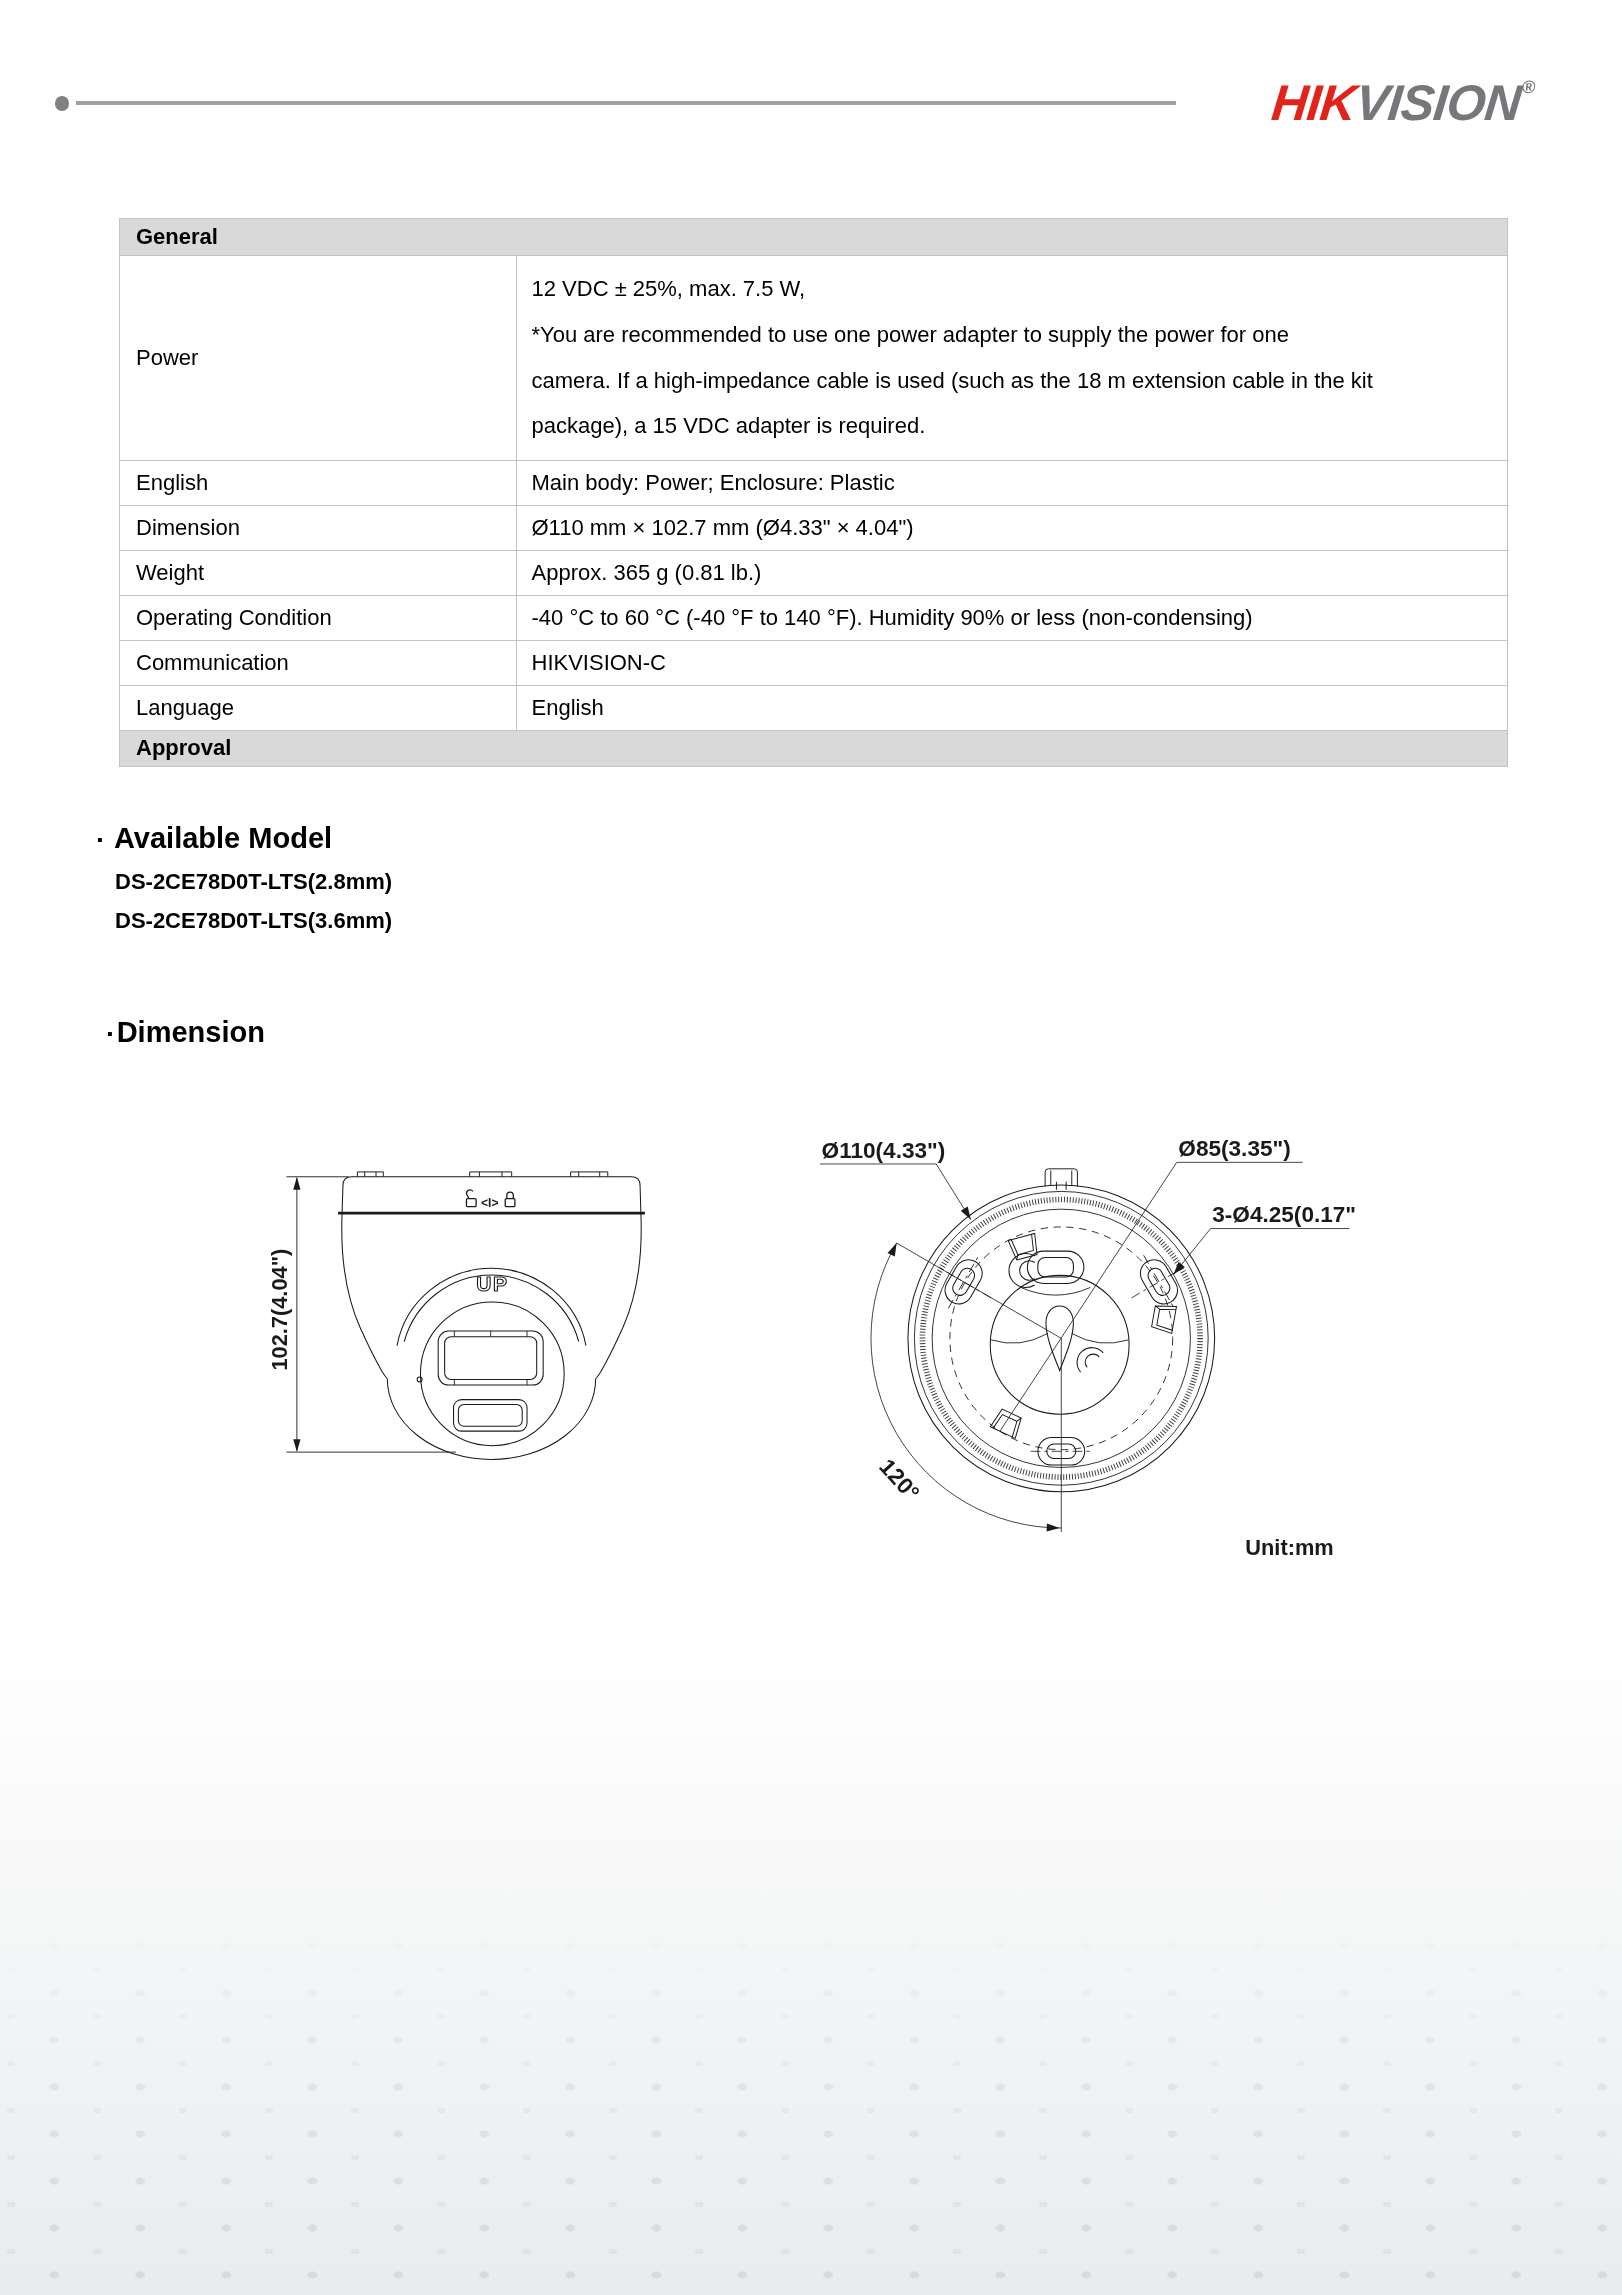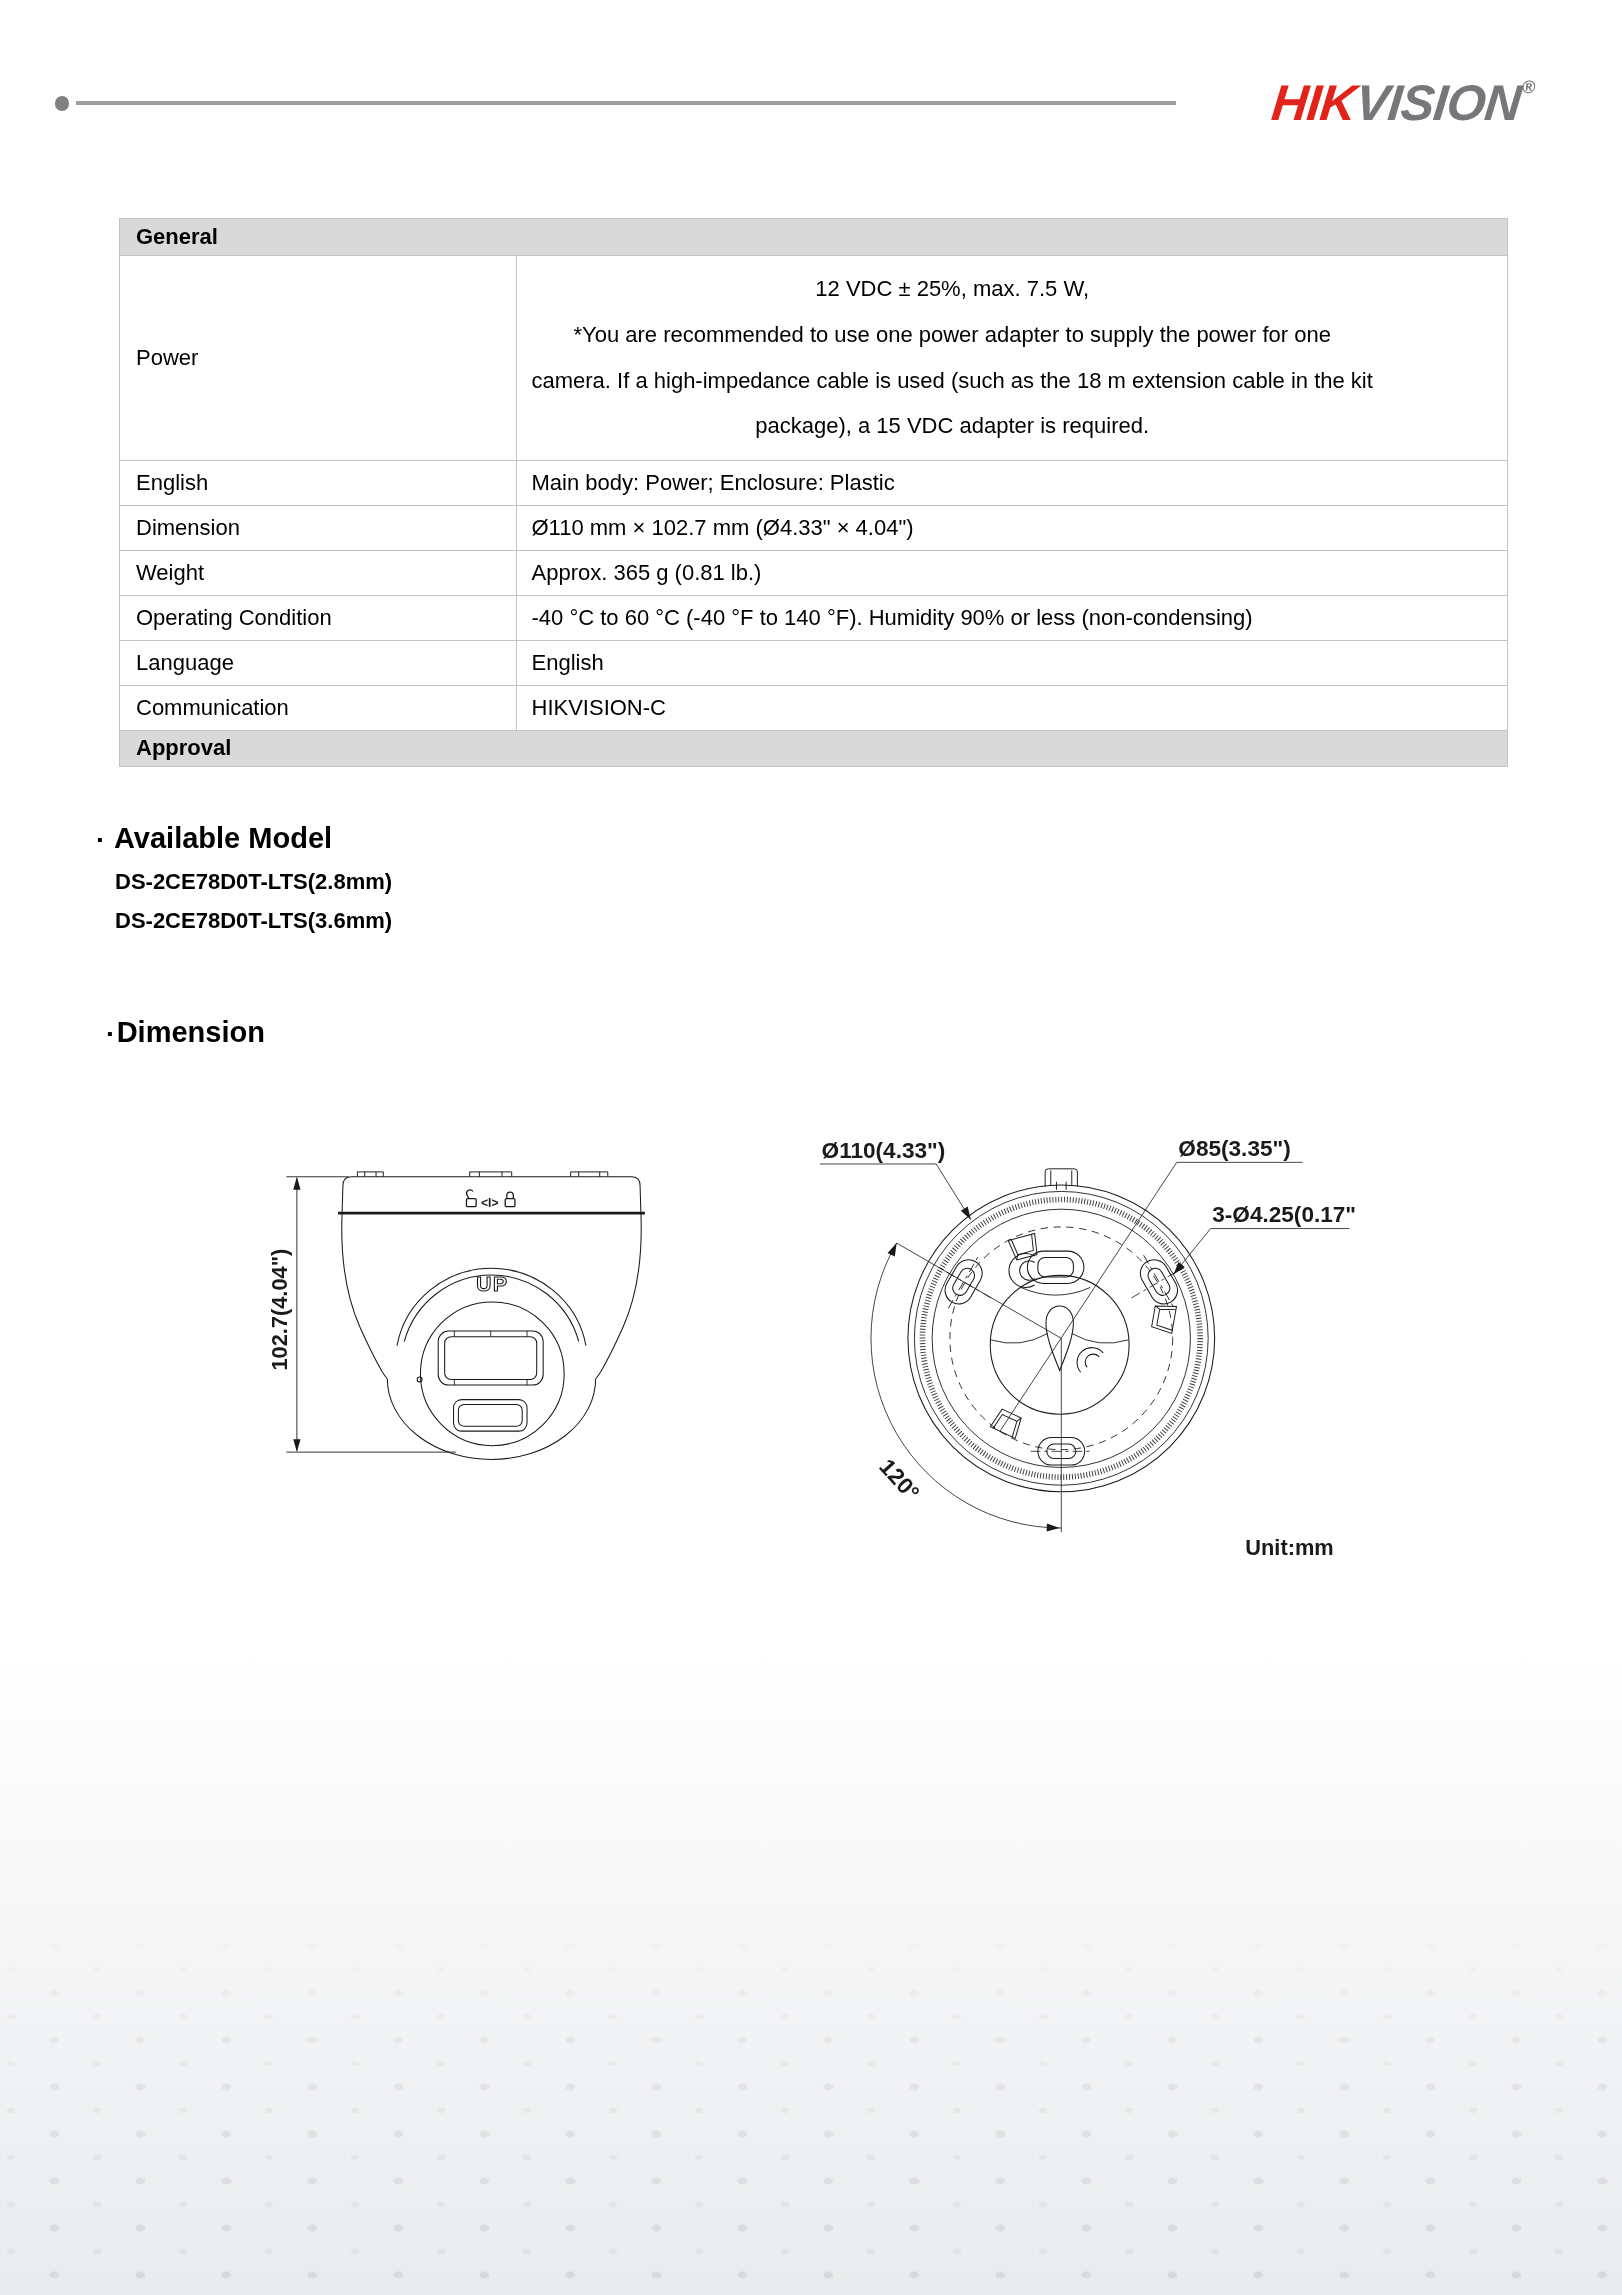--- a/index.html
+++ b/index.html
@@ -46,21 +46,20 @@
   .spec-label {
     width: 397px; flex: 0 0 397px; padding: 9px 8px 9px 16px;
     border-right: 0.8px solid #c3c3c3;
     display: flex; align-items: center;
   }
   .spec-value {
     flex: 1; padding: 9px 11.3px 9px 14.5px;
     border-right: 0.8px solid #c3c3c3;
     display: flex; align-items: center;
     white-space: pre-line;
-    text-align: center;
   }
   .spec-row.tall .spec-value { line-height: 2.08; align-items: flex-start; padding-top: 10.5px; padding-bottom: 10.5px; }
   .spec-row.std { min-height: 44px; }
   .spec-row.last { min-height: 46px; }
   
   .sec-head { position: absolute; font-weight: bold; font-size: 29px; display: flex; align-items: center; }
   .sec-head .bullet { font-size: 16px; margin-right: 8px; transform: translateY(0.8px); }
   .avail-head { left: 97px; top: 822px; }
   .avail-head .bullet { margin-right: 11.3px; }
   .model-list { position: absolute; left: 115px; top: 862px; font-size: 22px; line-height: 39px; font-weight: bold; }
@@ -115,26 +114,26 @@
   </div>
   <div class="spec-row std">
     <div class="spec-label">Weight</div>
     <div class="spec-value">Approx. 365 g (0.81 lb.)</div>
   </div>
   <div class="spec-row std">
     <div class="spec-label">Operating Condition</div>
     <div class="spec-value">-40 °C to 60 °C (-40 °F to 140 °F). Humidity 90% or less (non-condensing)</div>
   </div>
   <div class="spec-row std">
+    <div class="spec-label">Communication</div>
+    <div class="spec-value">HIKVISION-C</div>
+  </div>
+  <div class="spec-row std">
     <div class="spec-label">Language</div>
     <div class="spec-value">English</div>
-  </div>
-  <div class="spec-row std">
-    <div class="spec-label">Communication</div>
-    <div class="spec-value">HIKVISION-C</div>
   </div>
   <div class="spec-row section">
     <div class="spec-section-label">Approval</div>
   </div>
 </div>
 
 <div class="sec-head avail-head">
   <span class="bullet">▪</span>
   <span>Available Model</span>
 </div>

